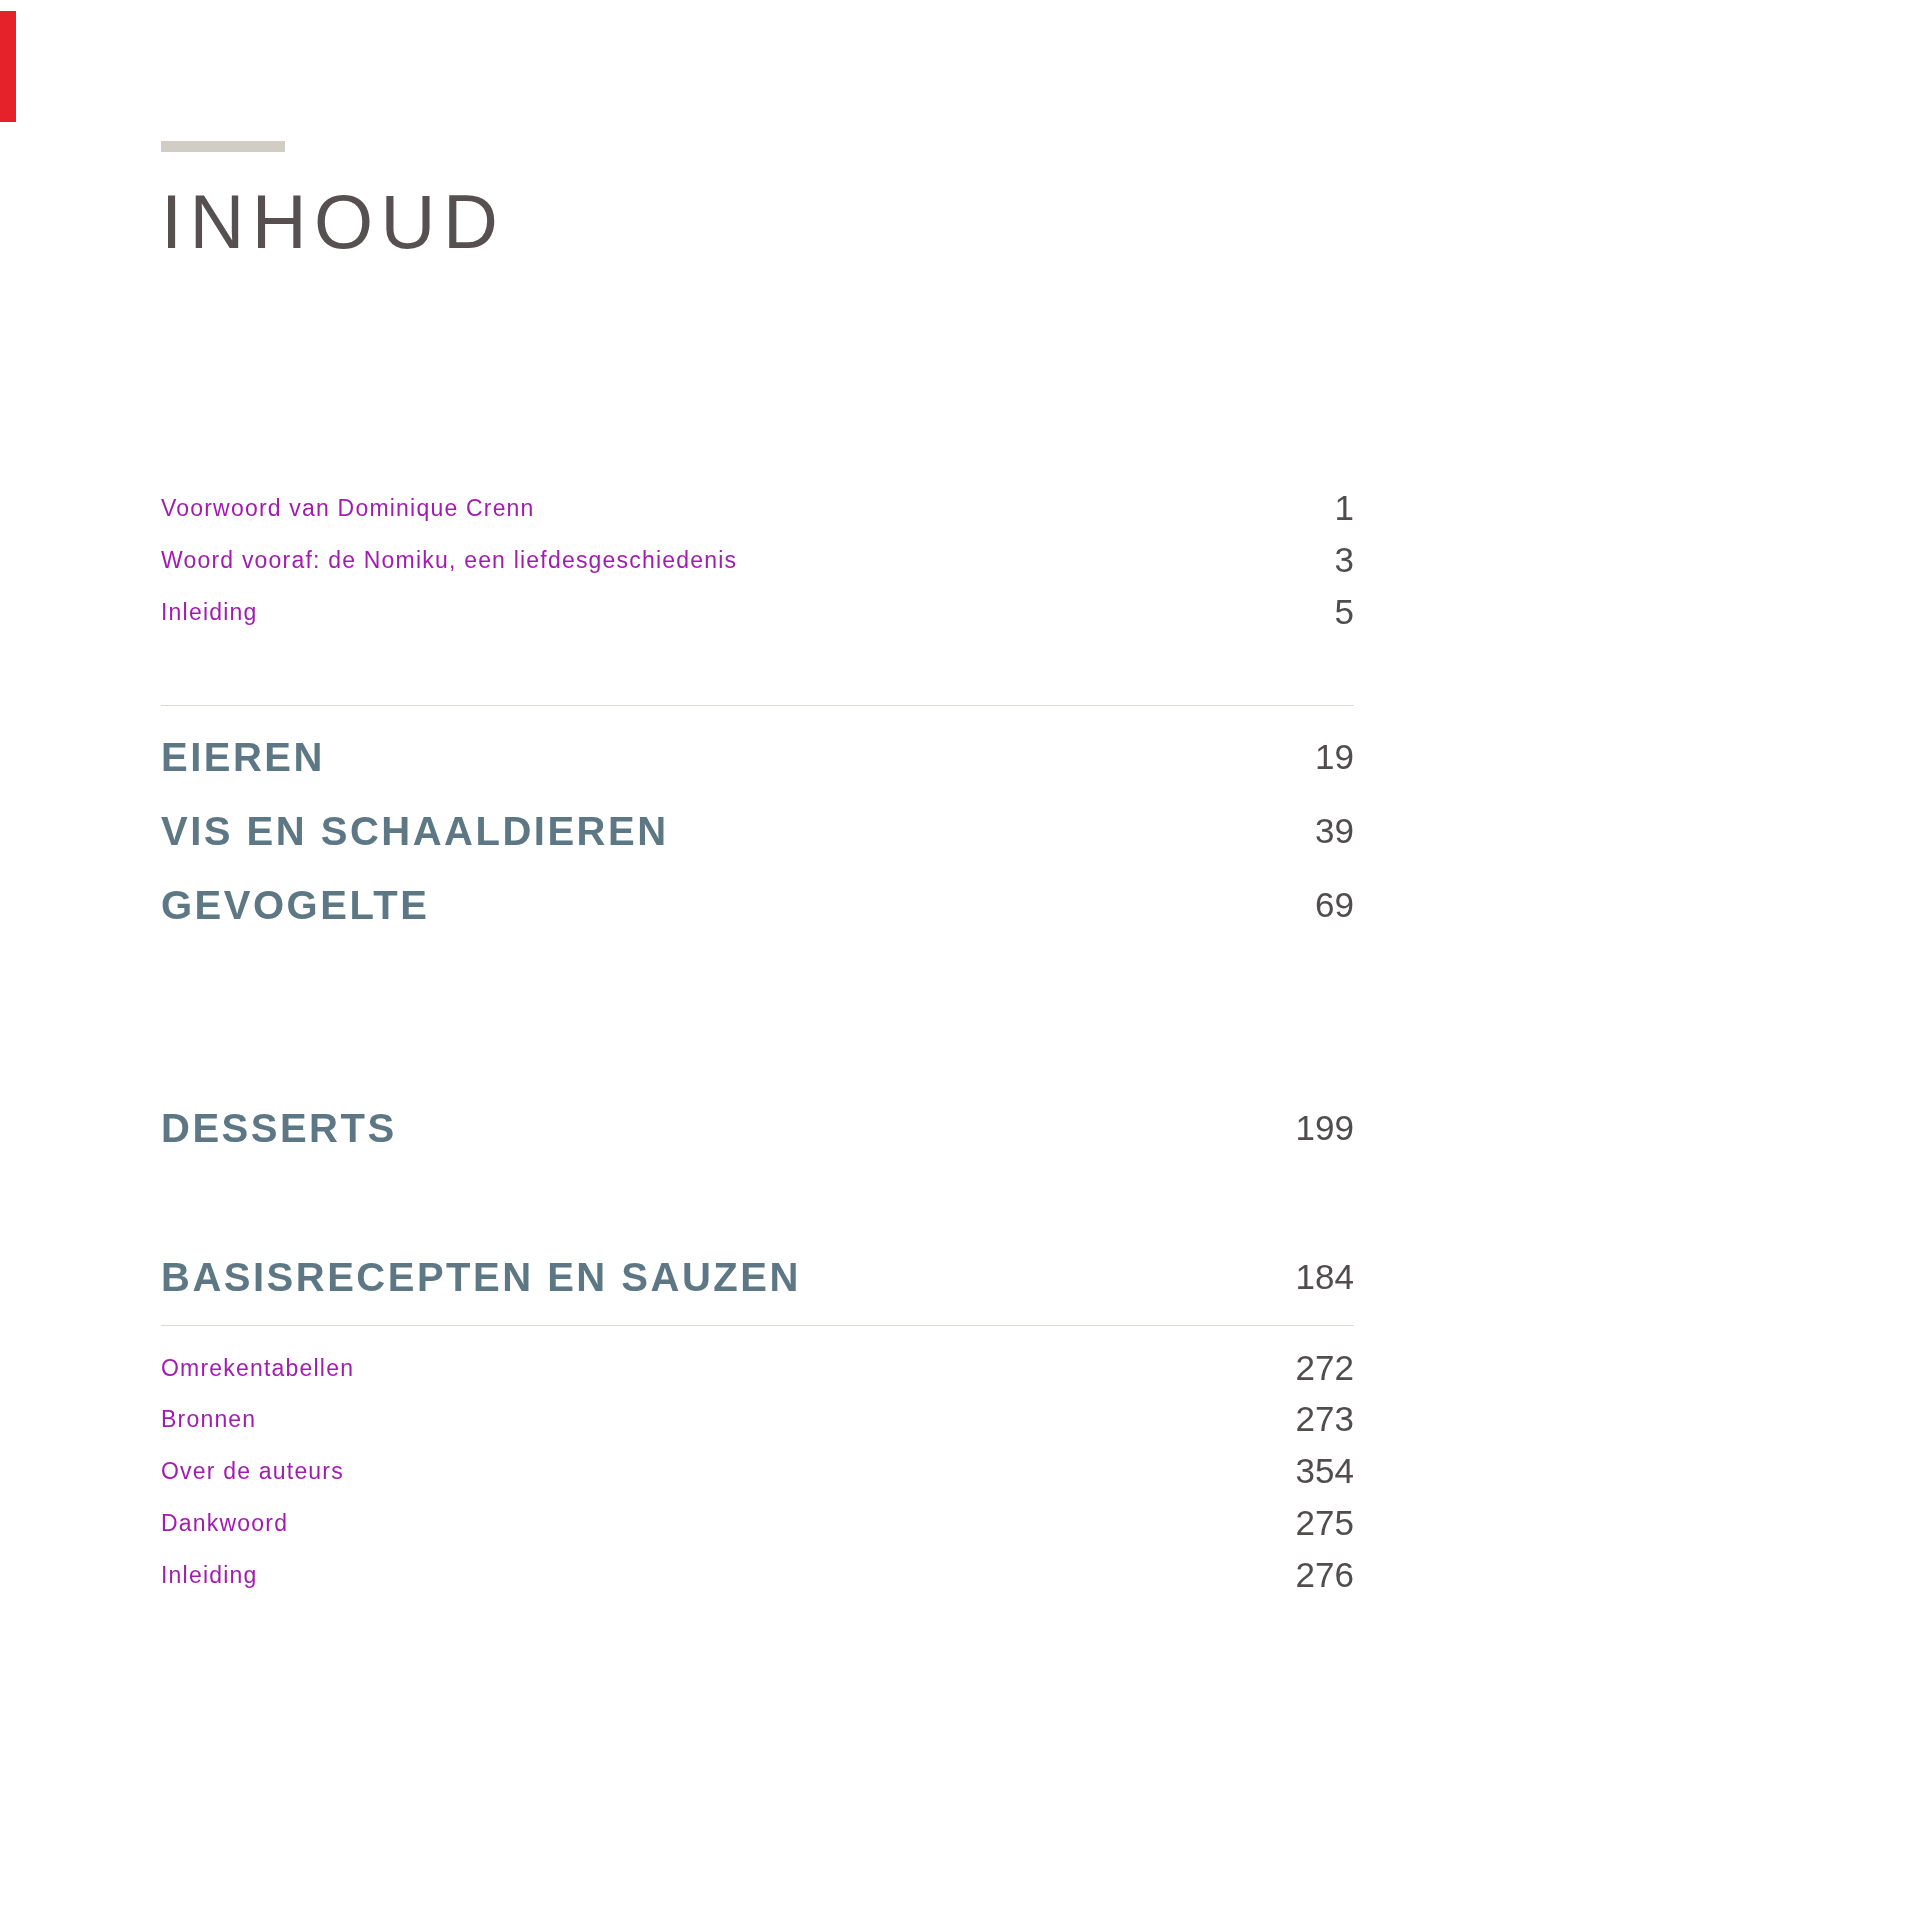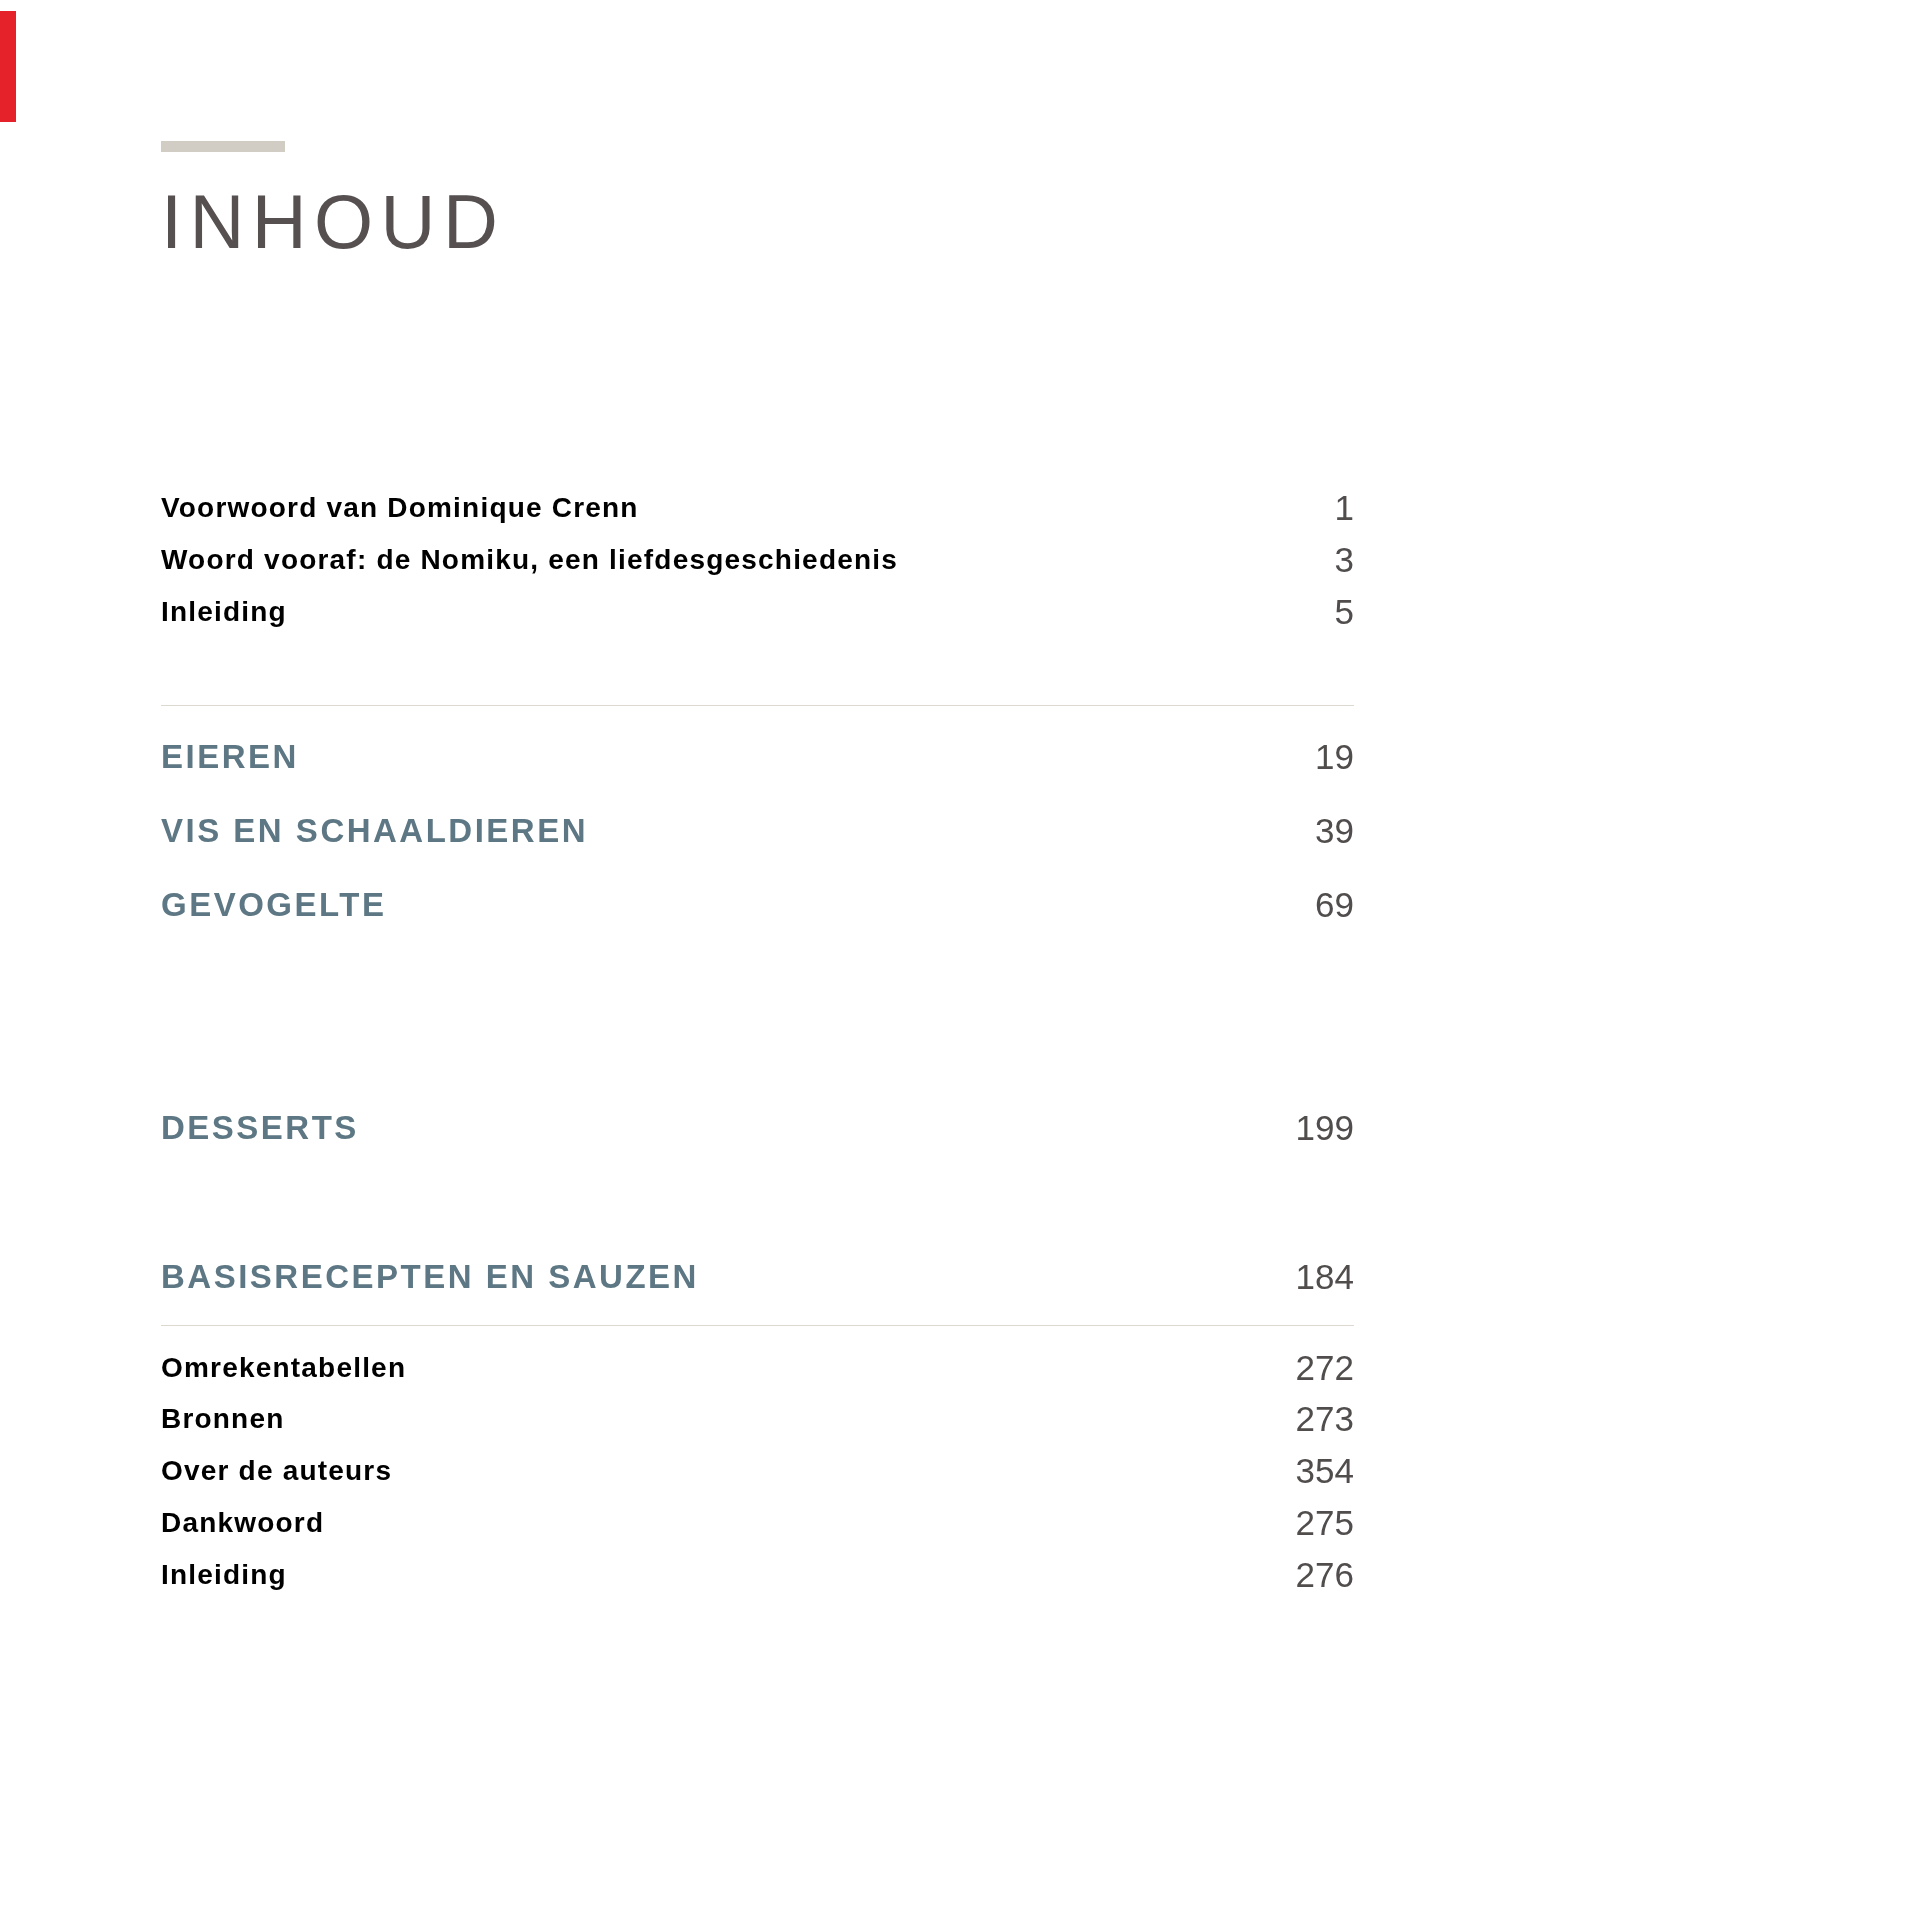--- a/index.html
+++ b/index.html
@@ -58,27 +58,27 @@
     justify-content: space-between;
     align-items: center;
   }
   .row.fm, .row.bm {
     height: 38px;
   }
   .row.ch {
     height: 46px;
   }
   .row.fm .label, .row.bm .label {
-    font-size: 28px;
-    font-weight: 700;
+    font-size: 23px;
+    font-weight: 400;
     letter-spacing: 1.2px;
-    color: #000000;
+    color: #a21caf;
   }
   .row.ch .label {
-    font-size: 33px;
+    font-size: 40px;
     font-weight: 700;
     letter-spacing: 2.5px;
     color: #5d7884;
   }
   .pagenum {
     font-size: 35px;
     font-weight: 300;
     color: #514d4d;
     text-align: right;
   }

